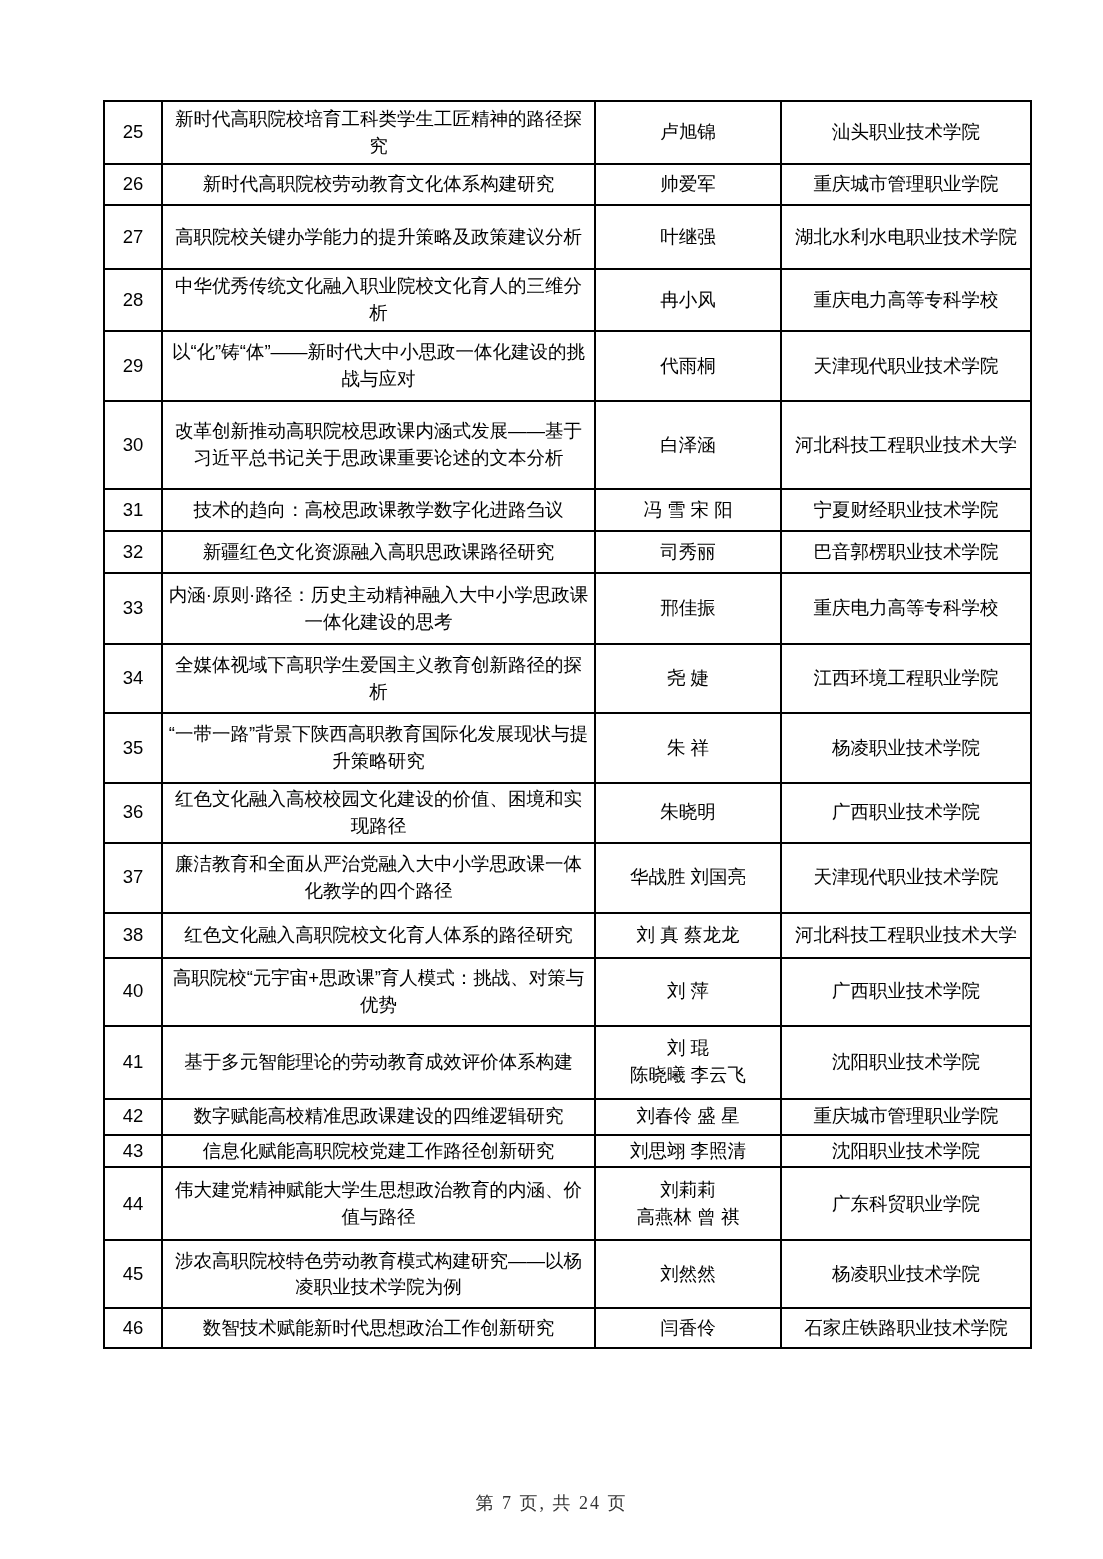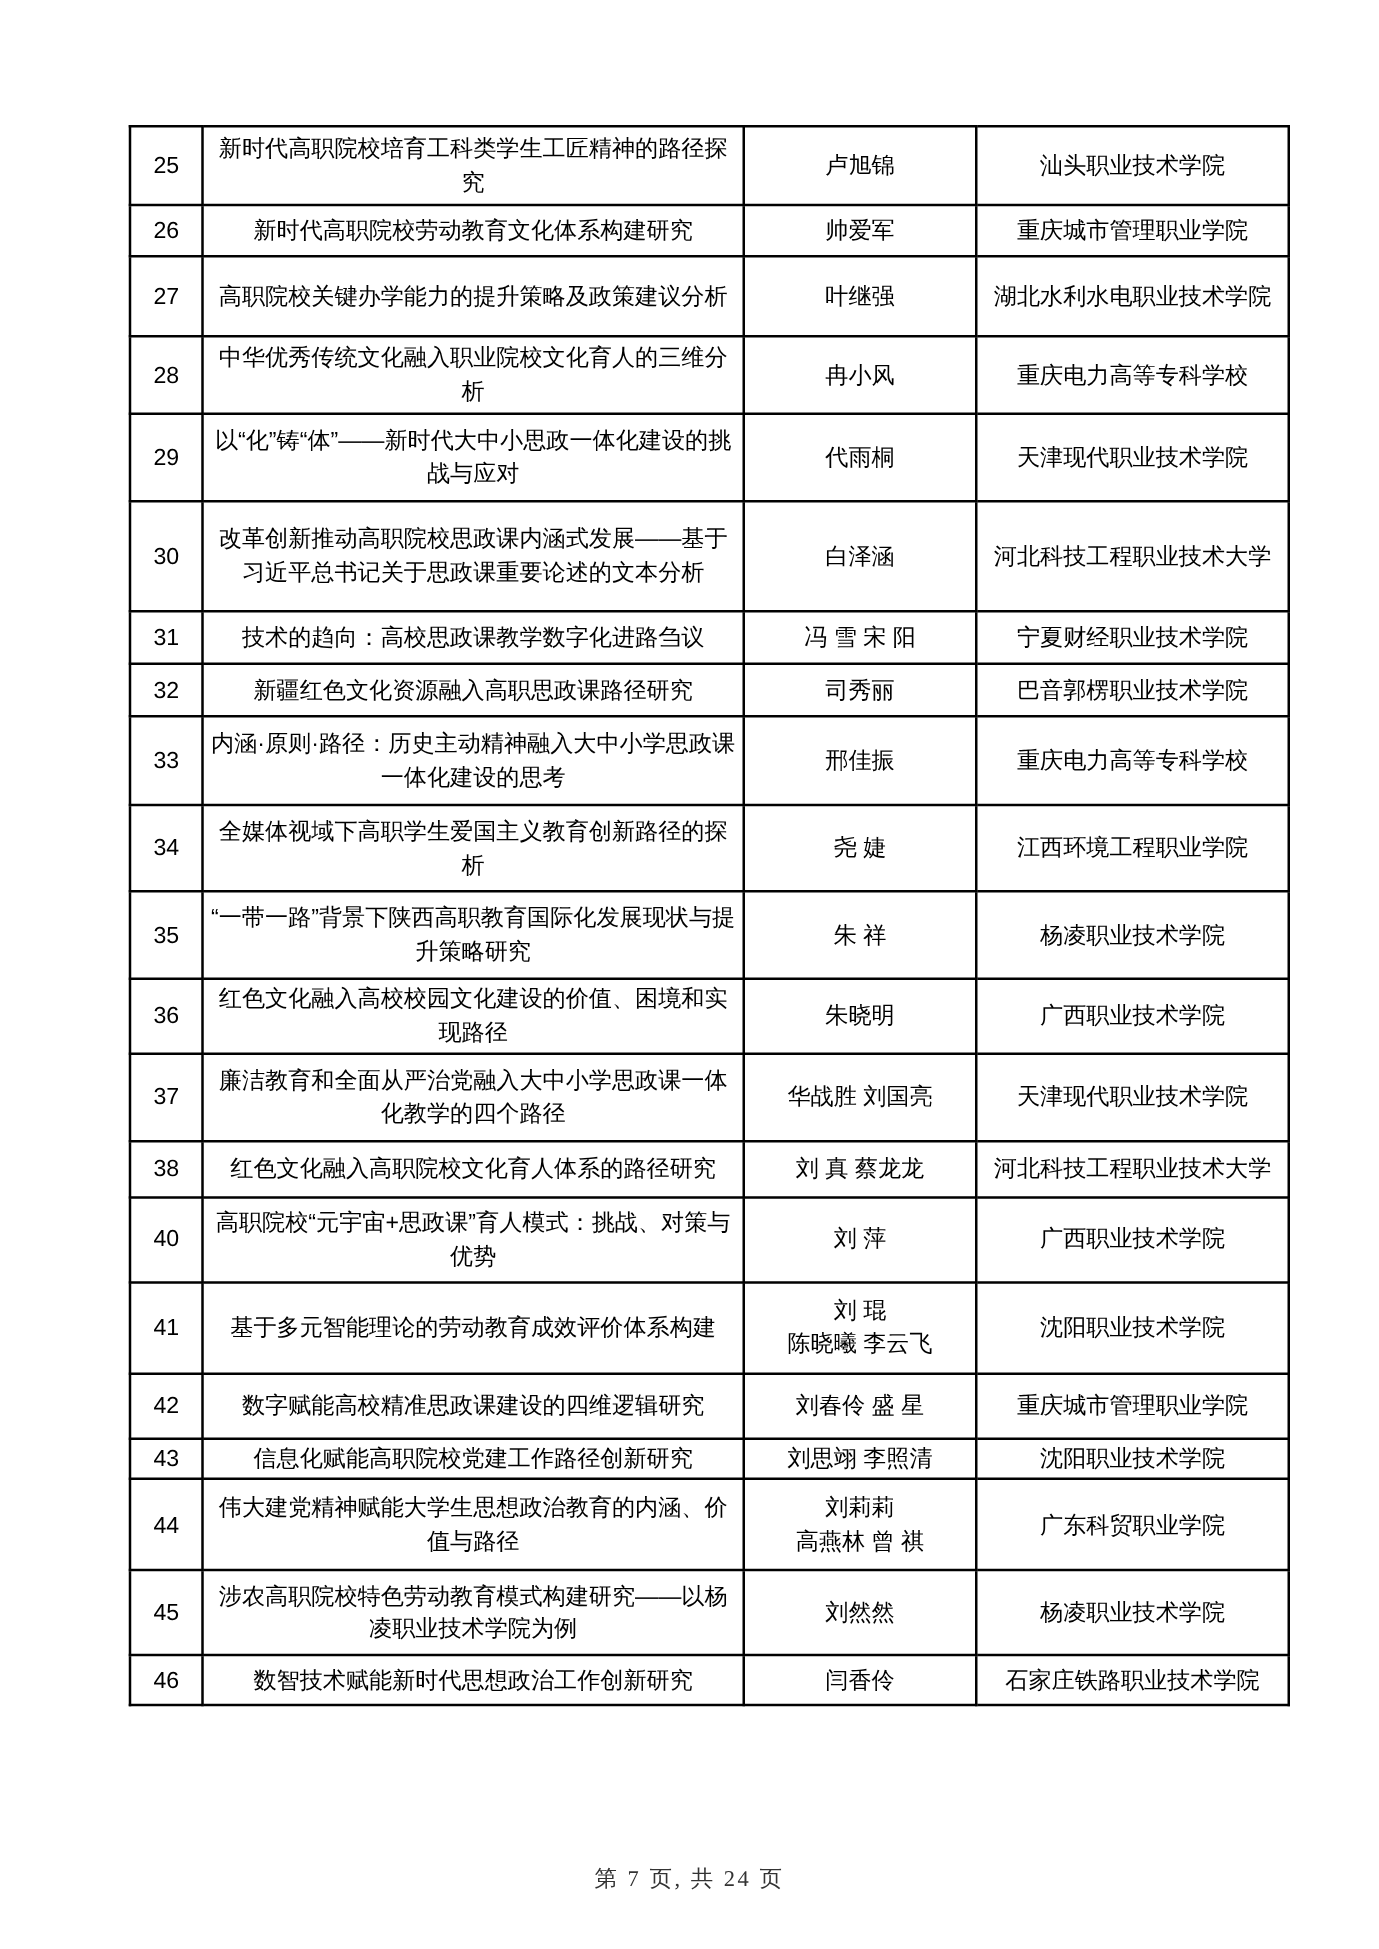--- a/index.html
+++ b/index.html
@@ -120,21 +120,21 @@
     <td class="c-auth">刘 萍</td>
     <td class="c-inst">广西职业技术学院</td>
   </tr>
   <tr style="height:73px">
     <td class="c-num">41</td>
     <td class="c-title">基于多元智能理论的劳动教育成效评价体系构建</td>
     <td class="c-auth">刘 琨
 陈晓曦 李云飞</td>
     <td class="c-inst">沈阳职业技术学院</td>
   </tr>
-  <tr style="height:52px">
+  <tr style="height:36px">
     <td class="c-num">42</td>
     <td class="c-title">数字赋能高校精准思政课建设的四维逻辑研究</td>
     <td class="c-auth">刘春伶 盛 星</td>
     <td class="c-inst">重庆城市管理职业学院</td>
   </tr>
   <tr style="height:30px">
     <td class="c-num">43</td>
     <td class="c-title">信息化赋能高职院校党建工作路径创新研究</td>
     <td class="c-auth">刘思翊 李照清</td>
     <td class="c-inst">沈阳职业技术学院</td>

